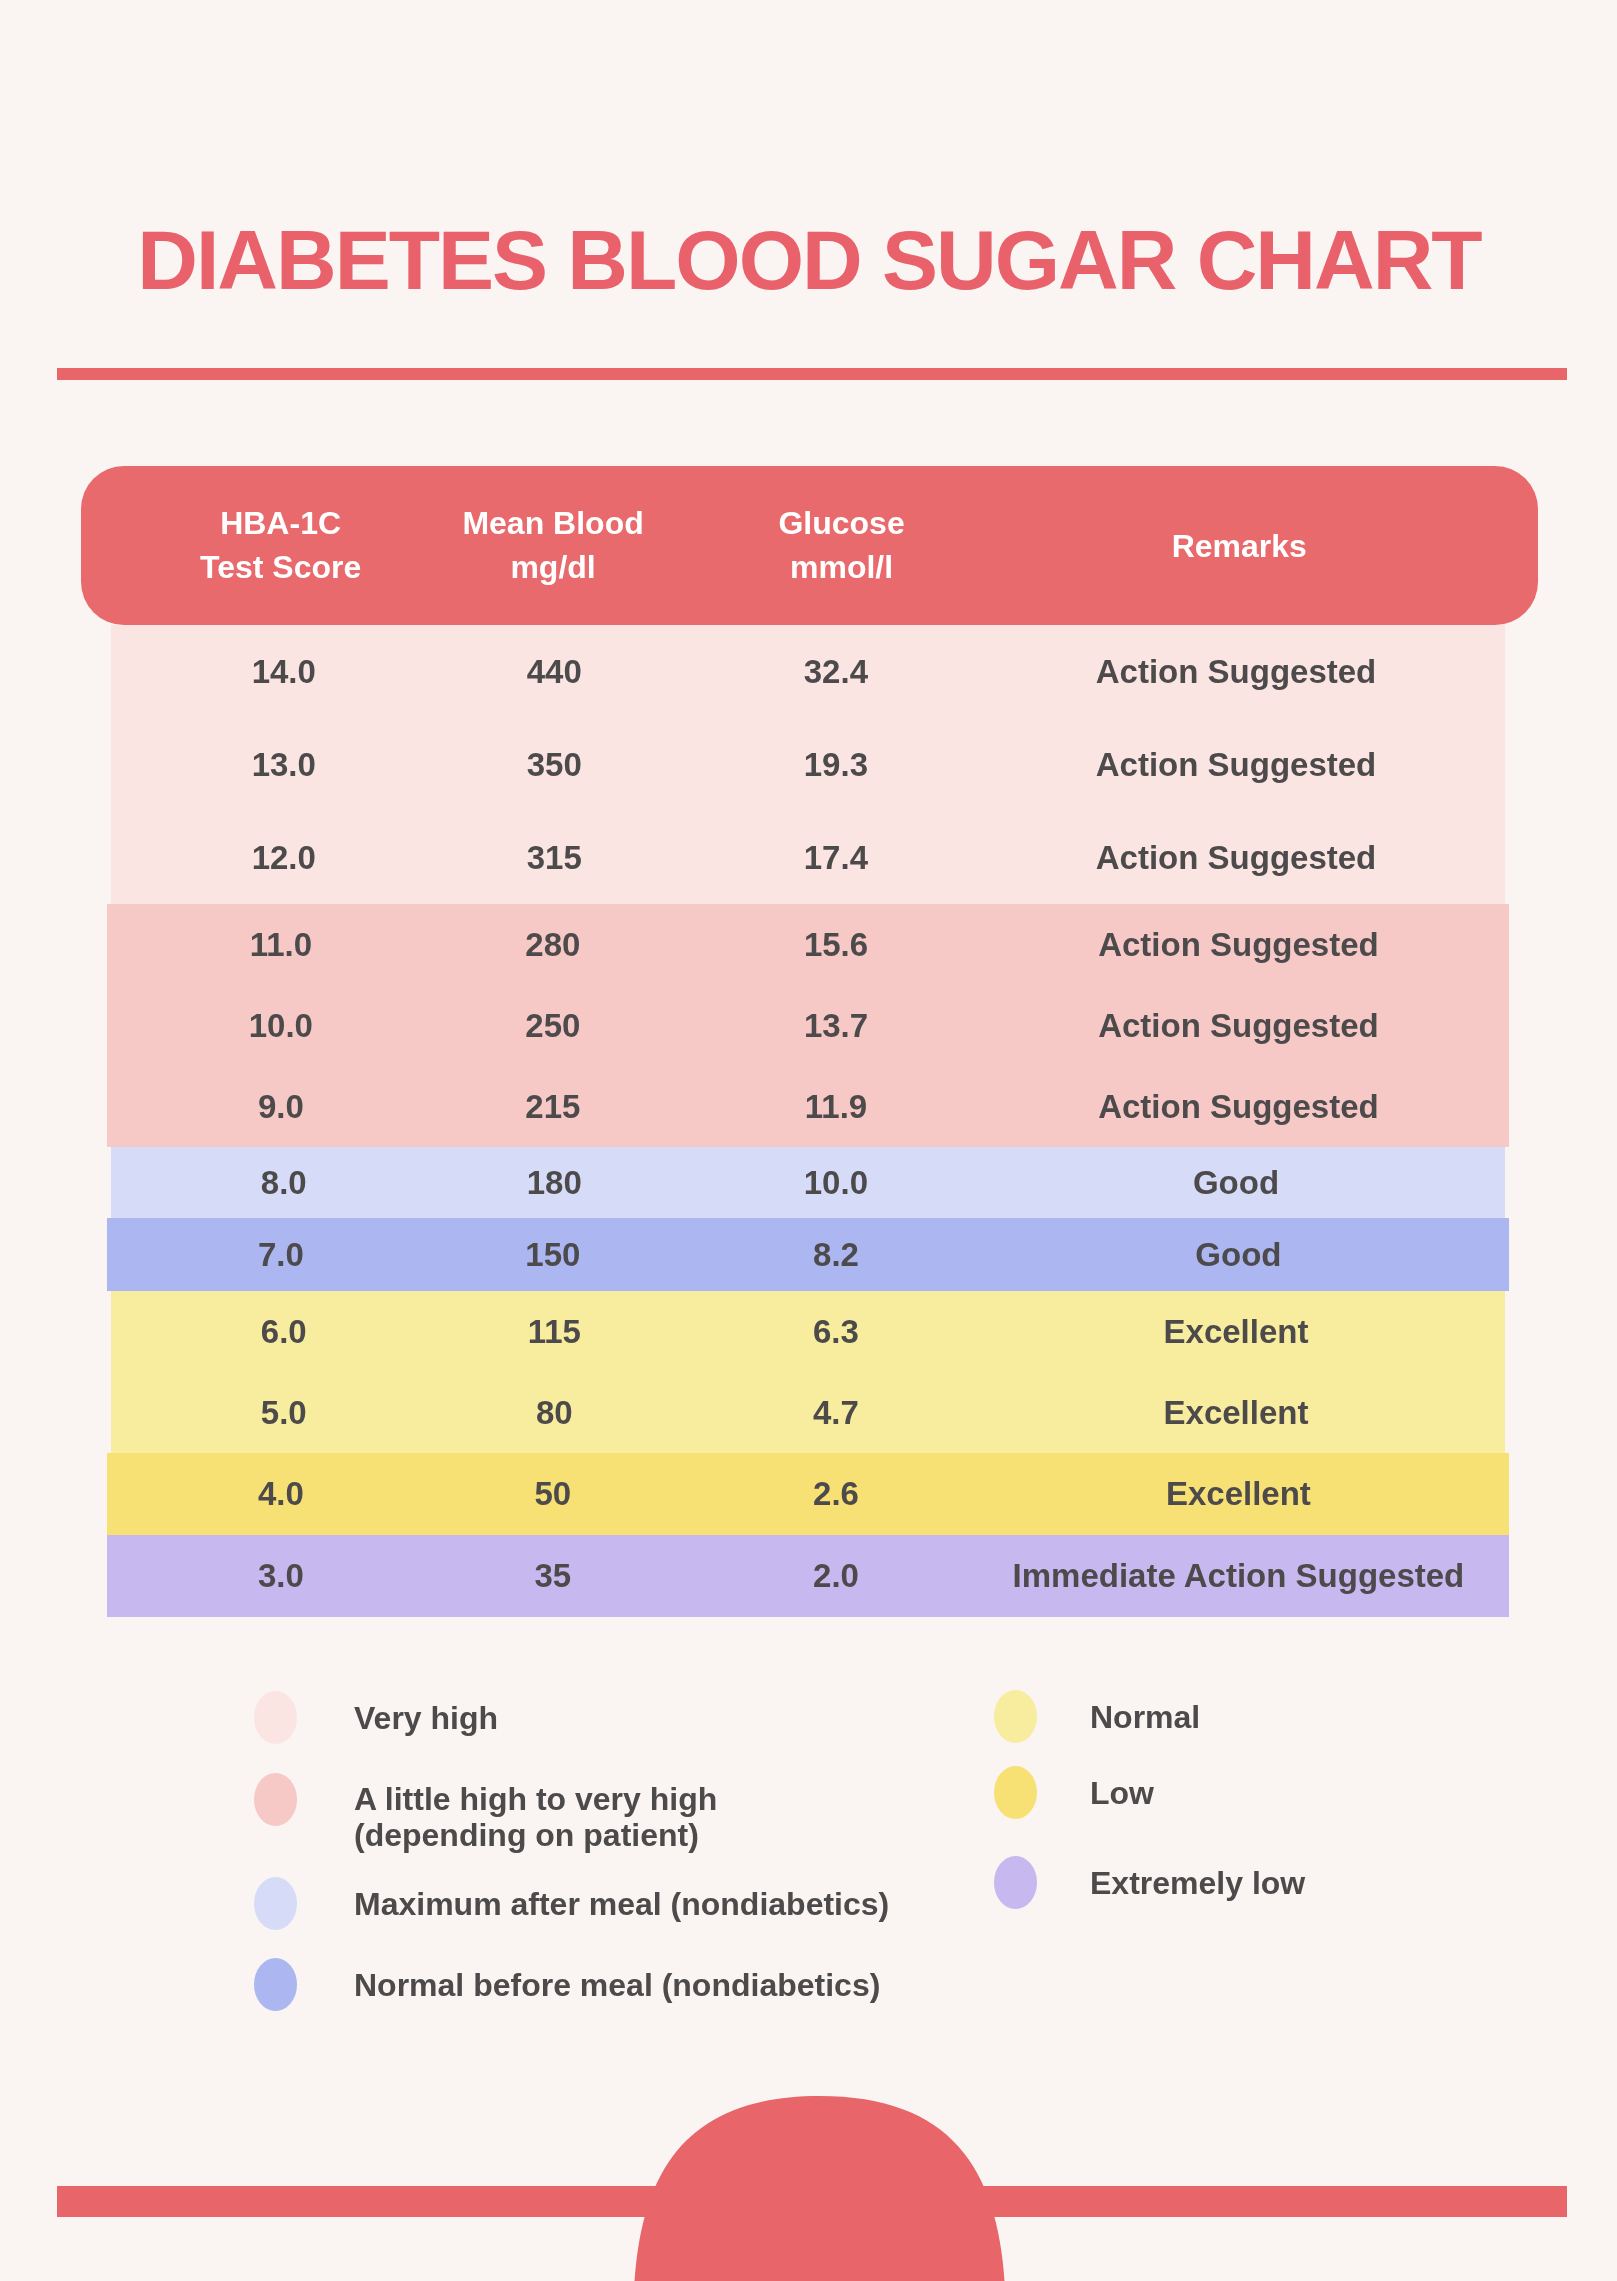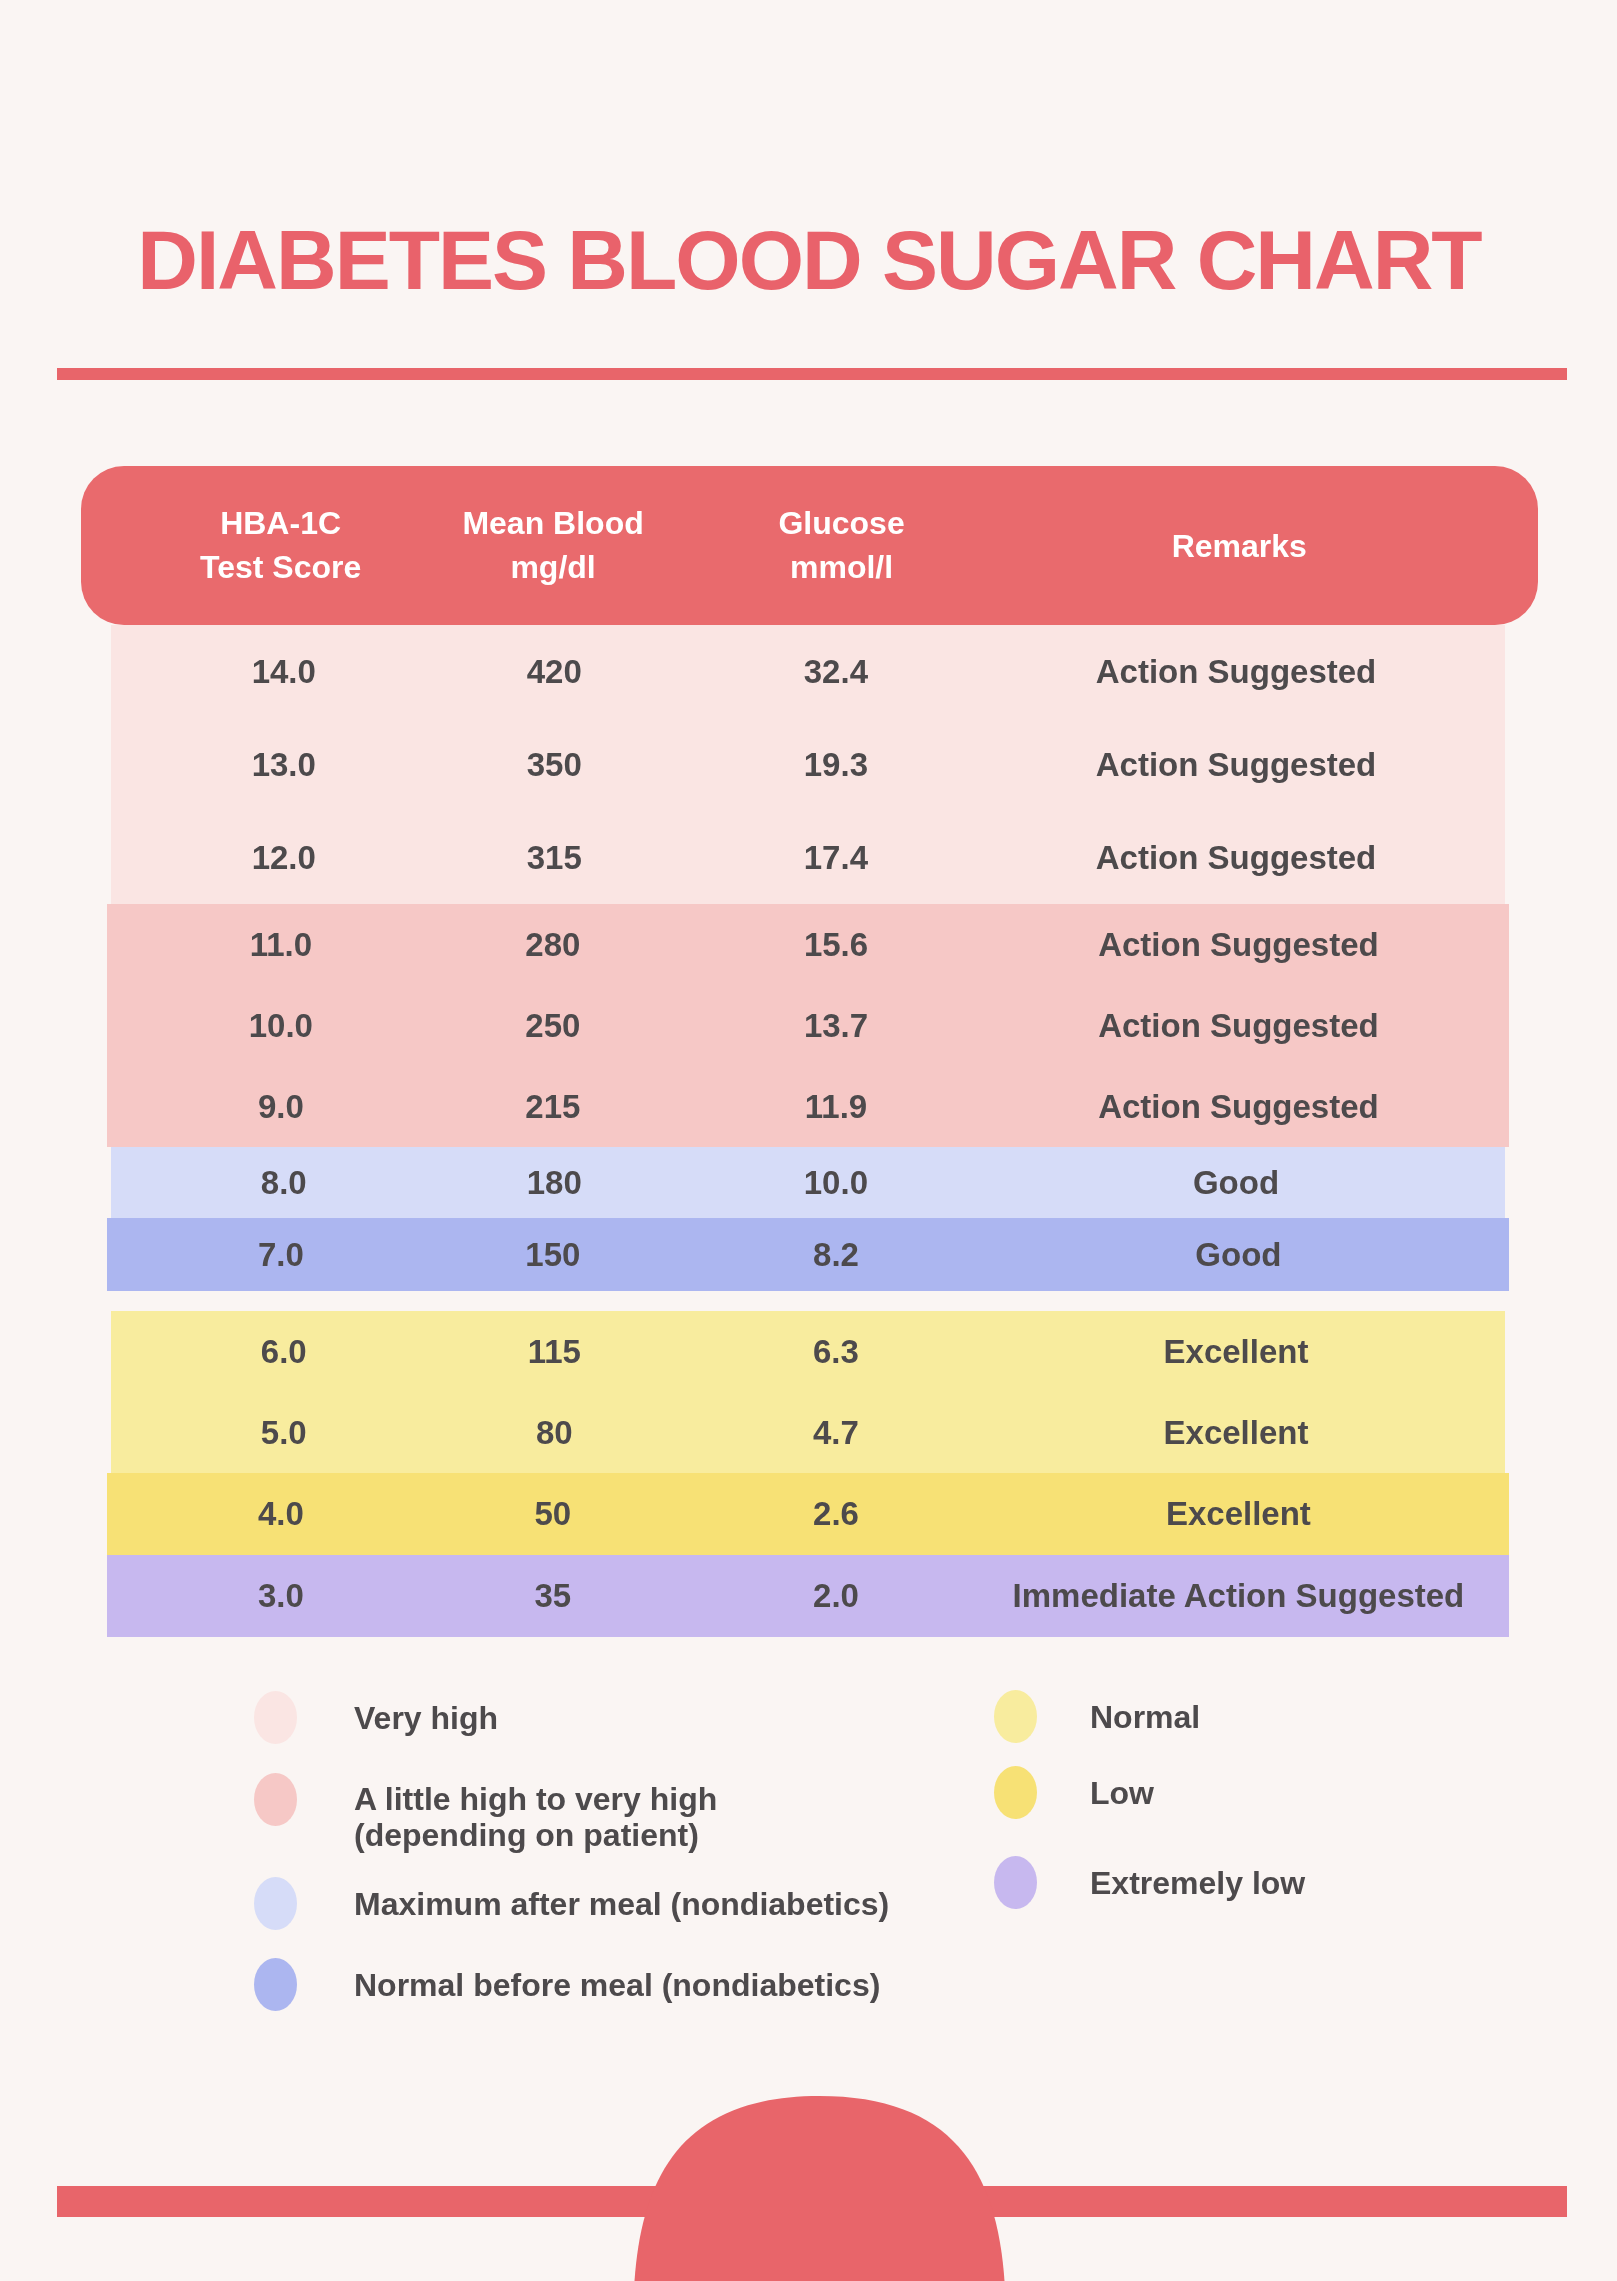--- a/index.html
+++ b/index.html
@@ -65,21 +65,21 @@
     <span class="hcell h1">Mean Blood
 mg/dl</span>
     <span class="hcell h2">Glucose
 mmol/l</span>
     <span class="hcell h3">Remarks</span>
   </div>
 
   <div class="tbody" id="tbody">
       <div class="trow inset" style="height: 93px; background: rgb(250, 229, 227);">
         <span class="cell c0">14.0</span>
-        <span class="cell c1">420</span>
+        <span class="cell c1">440</span>
         <span class="cell c2">32.4</span>
         <span class="cell c3">Action Suggested</span>
       </div>
       <div class="trow inset" style="height: 93px; background: rgb(250, 229, 227);">
         <span class="cell c0">13.0</span>
         <span class="cell c1">350</span>
         <span class="cell c2">19.3</span>
         <span class="cell c3">Action Suggested</span>
       </div>
       <div class="trow inset" style="height: 93px; background: rgb(250, 229, 227);">
@@ -111,21 +111,21 @@
         <span class="cell c1">180</span>
         <span class="cell c2">10.0</span>
         <span class="cell c3">Good</span>
       </div>
       <div class="trow" style="height: 73px; background: rgb(172, 182, 240); padding-left: 30px;">
         <span class="cell c0">7.0</span>
         <span class="cell c1">150</span>
         <span class="cell c2">8.2</span>
         <span class="cell c3">Good</span>
       </div>
-      <div class="trow inset" style="height: 81px; background: rgb(248, 236, 158); margin-top: 20px;">
+      <div class="trow inset" style="height: 81px; background: rgb(248, 236, 158);">
         <span class="cell c0">6.0</span>
         <span class="cell c1">115</span>
         <span class="cell c2">6.3</span>
         <span class="cell c3">Excellent</span>
       </div>
       <div class="trow inset" style="height: 81px; background: rgb(248, 236, 158);">
         <span class="cell c0">5.0</span>
         <span class="cell c1">80</span>
         <span class="cell c2">4.7</span>
         <span class="cell c3">Excellent</span>

